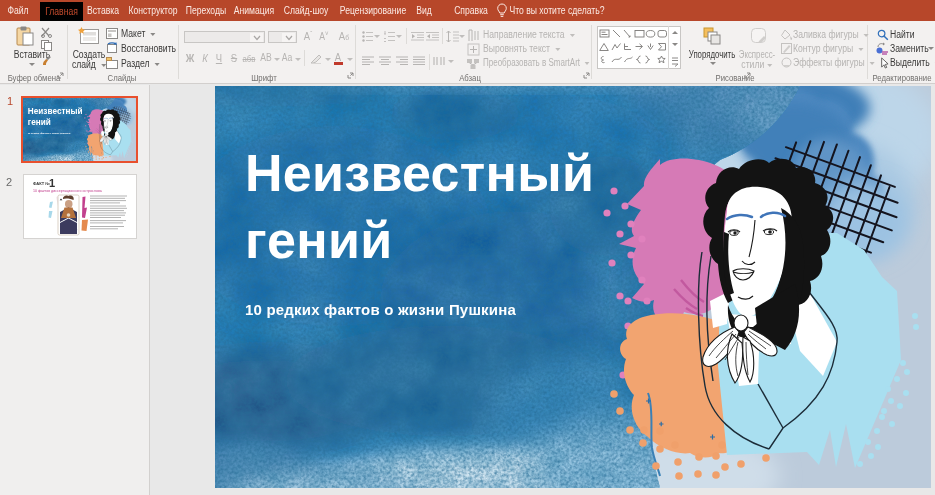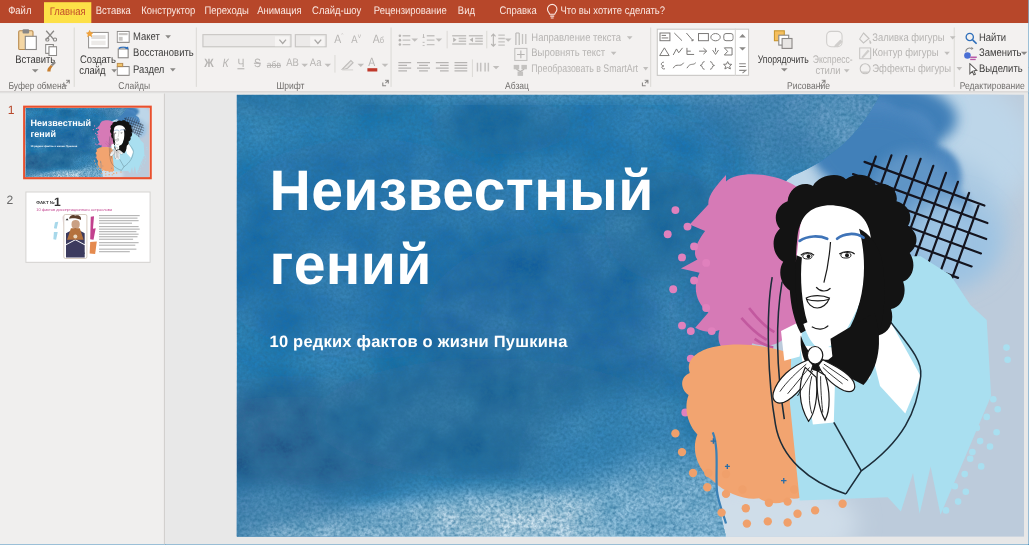--- a/index.html
+++ b/index.html
@@ -1,21 +1,21 @@
 <!DOCTYPE html>
 <html><head>
 <meta charset="utf-8">
 <style>
 * { margin:0; padding:0; box-sizing:border-box; }
 html,body { width:935px; height:495px; overflow:hidden; }
 body { font-family:"Liberation Sans", sans-serif; position:relative; background:#e8e8e8; }
 .abs { position:absolute; }
 #titlebar { position:absolute; left:0; top:0; width:935px; height:21px; background:#b7472a; }
 .tab { position:absolute; top:0; height:21px; line-height:22px; color:#fbe9e3; font-size:10px; transform:translateX(-50%) scaleX(0.86); white-space:nowrap; }
-.tabact { position:absolute; left:40px; top:2px; width:43px; height:19px; background:#fde047; }
+.tabact { position:absolute; left:40px; top:2px; width:43px; height:19px; background:#000000; }
 .tabact span { display:block; text-align:center; line-height:20px; color:#c24a2c; font-size:10px; transform:scaleX(0.86); white-space:nowrap; }
 #ribbon { position:absolute; left:0; top:21px; width:935px; height:63px; background:#f3f1f0; border-bottom:1px solid #d2cfcd; }
 .gsep { position:absolute; width:1px; height:54px; top:25px; background:#dddbd8; }
 .glabel { position:absolute; top:72px; font-size:9px; color:#716f6d; transform:translateX(-50%) scaleX(0.86); white-space:nowrap; }
 .rt { position:absolute; font-size:10px; color:#3b3a39; transform-origin:left center; transform:scaleX(0.86); white-space:nowrap; }
 .rtc { position:absolute; font-size:10px; color:#3b3a39; transform-origin:center; transform:translateX(-50%) scaleX(0.86); white-space:nowrap; }
 .dis { color:#b6b4b2 !important; }
 .dd { display:inline-block; width:0; height:0; border-left:3px solid transparent; border-right:3px solid transparent; border-top:3.5px solid #8a8886; vertical-align:middle; margin-left:3px; }
 .dd2 { position:absolute; width:0; height:0; border-left:3px solid transparent; border-right:3px solid transparent; border-top:3.5px solid #8a8886; }
 .ddg { border-top-color:#c0bebc; }

